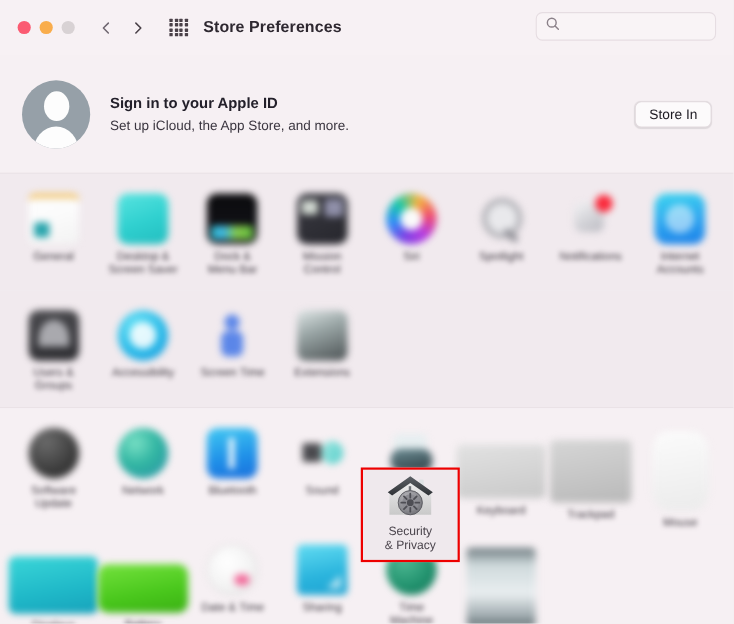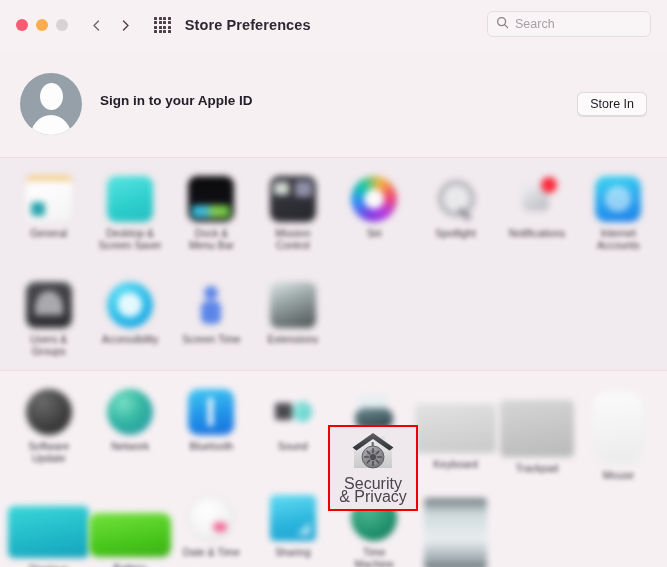--- a/index.html
+++ b/index.html
@@ -226,21 +226,21 @@
     box-sizing: border-box;
     z-index: 5;
     display: flex;
     flex-direction: column;
     align-items: center;
     justify-content: flex-start;
     padding-top: 5px;
   }
   #highlight-box .pref-label {
     color: #4a444c;
-    font-size: 16px;
+    font-size: 11px;
     line-height: 13px;
     margin-top: 5px;
   }
 
   .ic-general  { background: linear-gradient(160deg,#fdfdfd 0%,#fbfbfb 45%,#f2f2f2 100%); border-radius:6px;
                  box-shadow: inset 0 6px 0 -2px #f6c76a, inset 0 14px 0 -9px #e7e2dc; position:relative;}
   .ic-general::after{content:"";position:absolute;left:5px;bottom:6px;width:14px;height:14px;border-radius:3px;background:#2aa5ad;}
   .ic-desktop  { background: linear-gradient(160deg,#58e4e0 0%,#2fd0cf 55%,#23bdbf 100%); border-radius:9px; }
   .ic-dock     { background: linear-gradient(180deg,#0b0b0d 0%,#101015 60%,#1b1b20 100%); border-radius:9px; position:relative;}
   .ic-dock::after{content:"";position:absolute;left:4px;bottom:4px;right:4px;height:13px;border-radius:3px;
@@ -350,31 +350,31 @@
 
     <div id="window-title">Store Preferences</div>
 
     <div id="search-box">
       <span class="mag">
         <svg width="13" height="13" viewBox="0 0 13 13">
           <circle cx="5.6" cy="5.6" r="4" fill="none" stroke="#8b8189" stroke-width="1.3"></circle>
           <path d="M8.6 8.6 L11.6 11.6" stroke="#8b8189" stroke-width="1.3" stroke-linecap="round"></path>
         </svg>
       </span>
-      <input id="search-input" type="text" placeholder="Search" style="">
     </div>
   </div>
 
   <div id="appleid-row">
     <div id="avatar">
       <span class="head"></span>
       <span class="body"></span>
     </div>
     <div id="appleid-text">
       <div id="appleid-title">Sign in to your Apple ID</div>
+      <div id="appleid-sub">Set up iCloud, the App Store, and more.</div>
     </div>
     <button id="signin-button">Store In</button>
   </div>
 
   <div id="grid-area">
     <div id="section-0" class="pref-section section-shade">
         <div class="pref-item blurred">
           <div class="pref-icon ic-general"></div>
           <div class="pref-label">General</div>
         </div>

